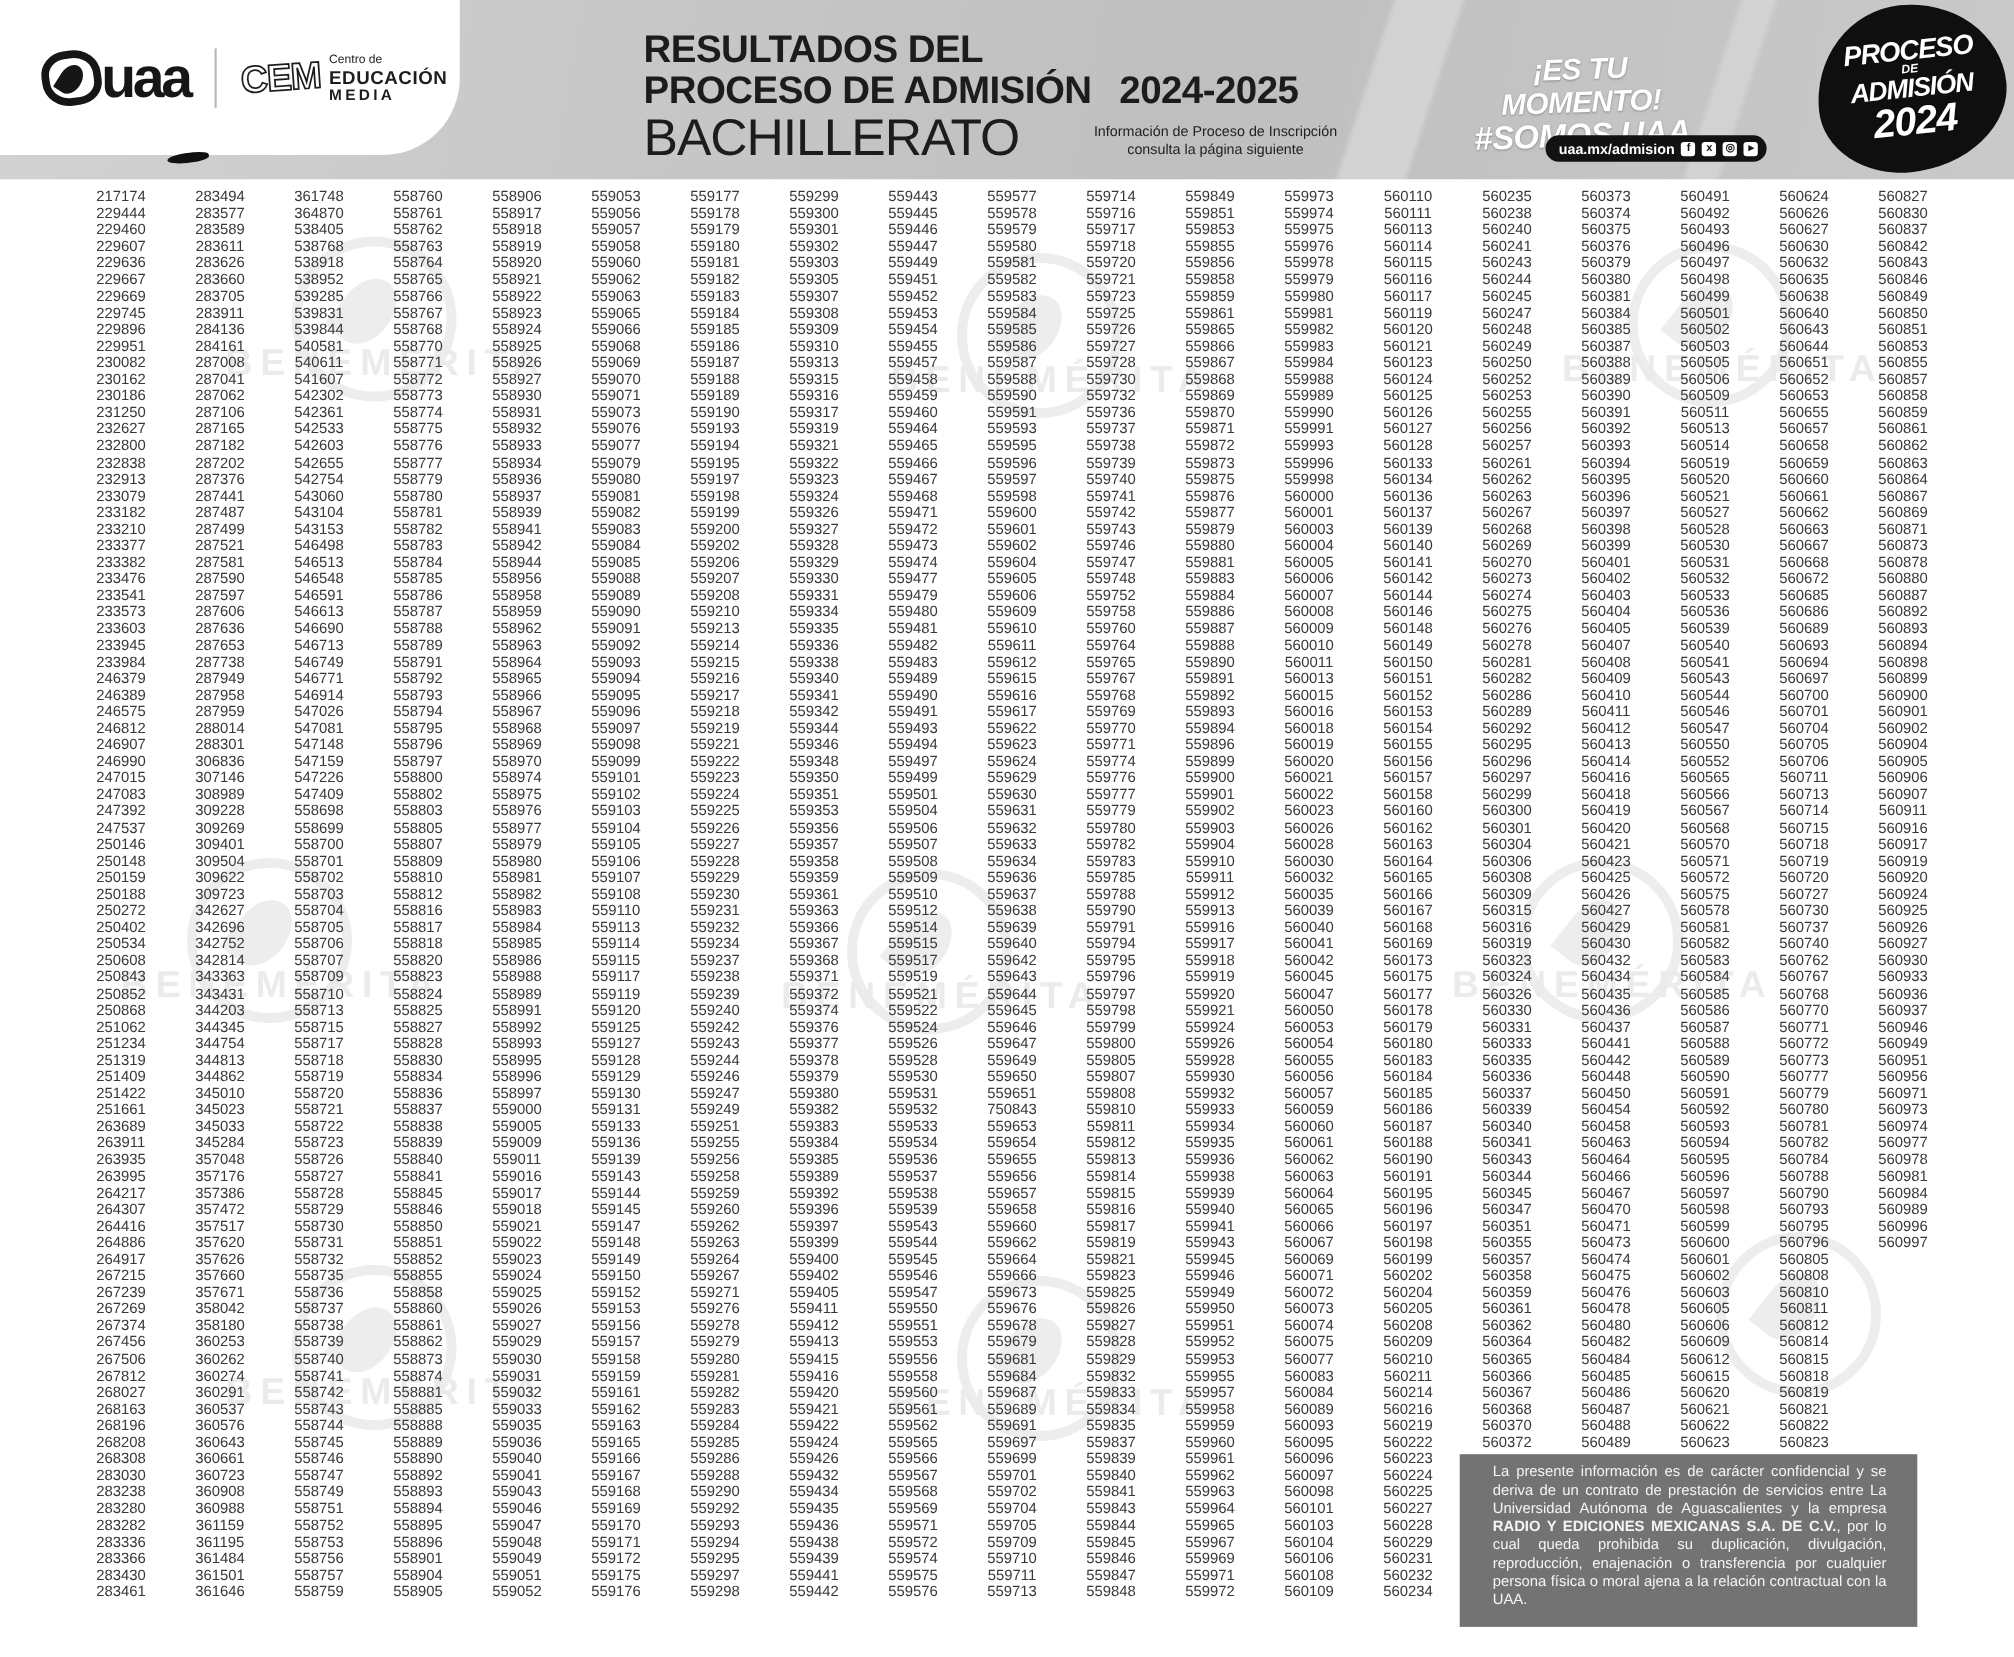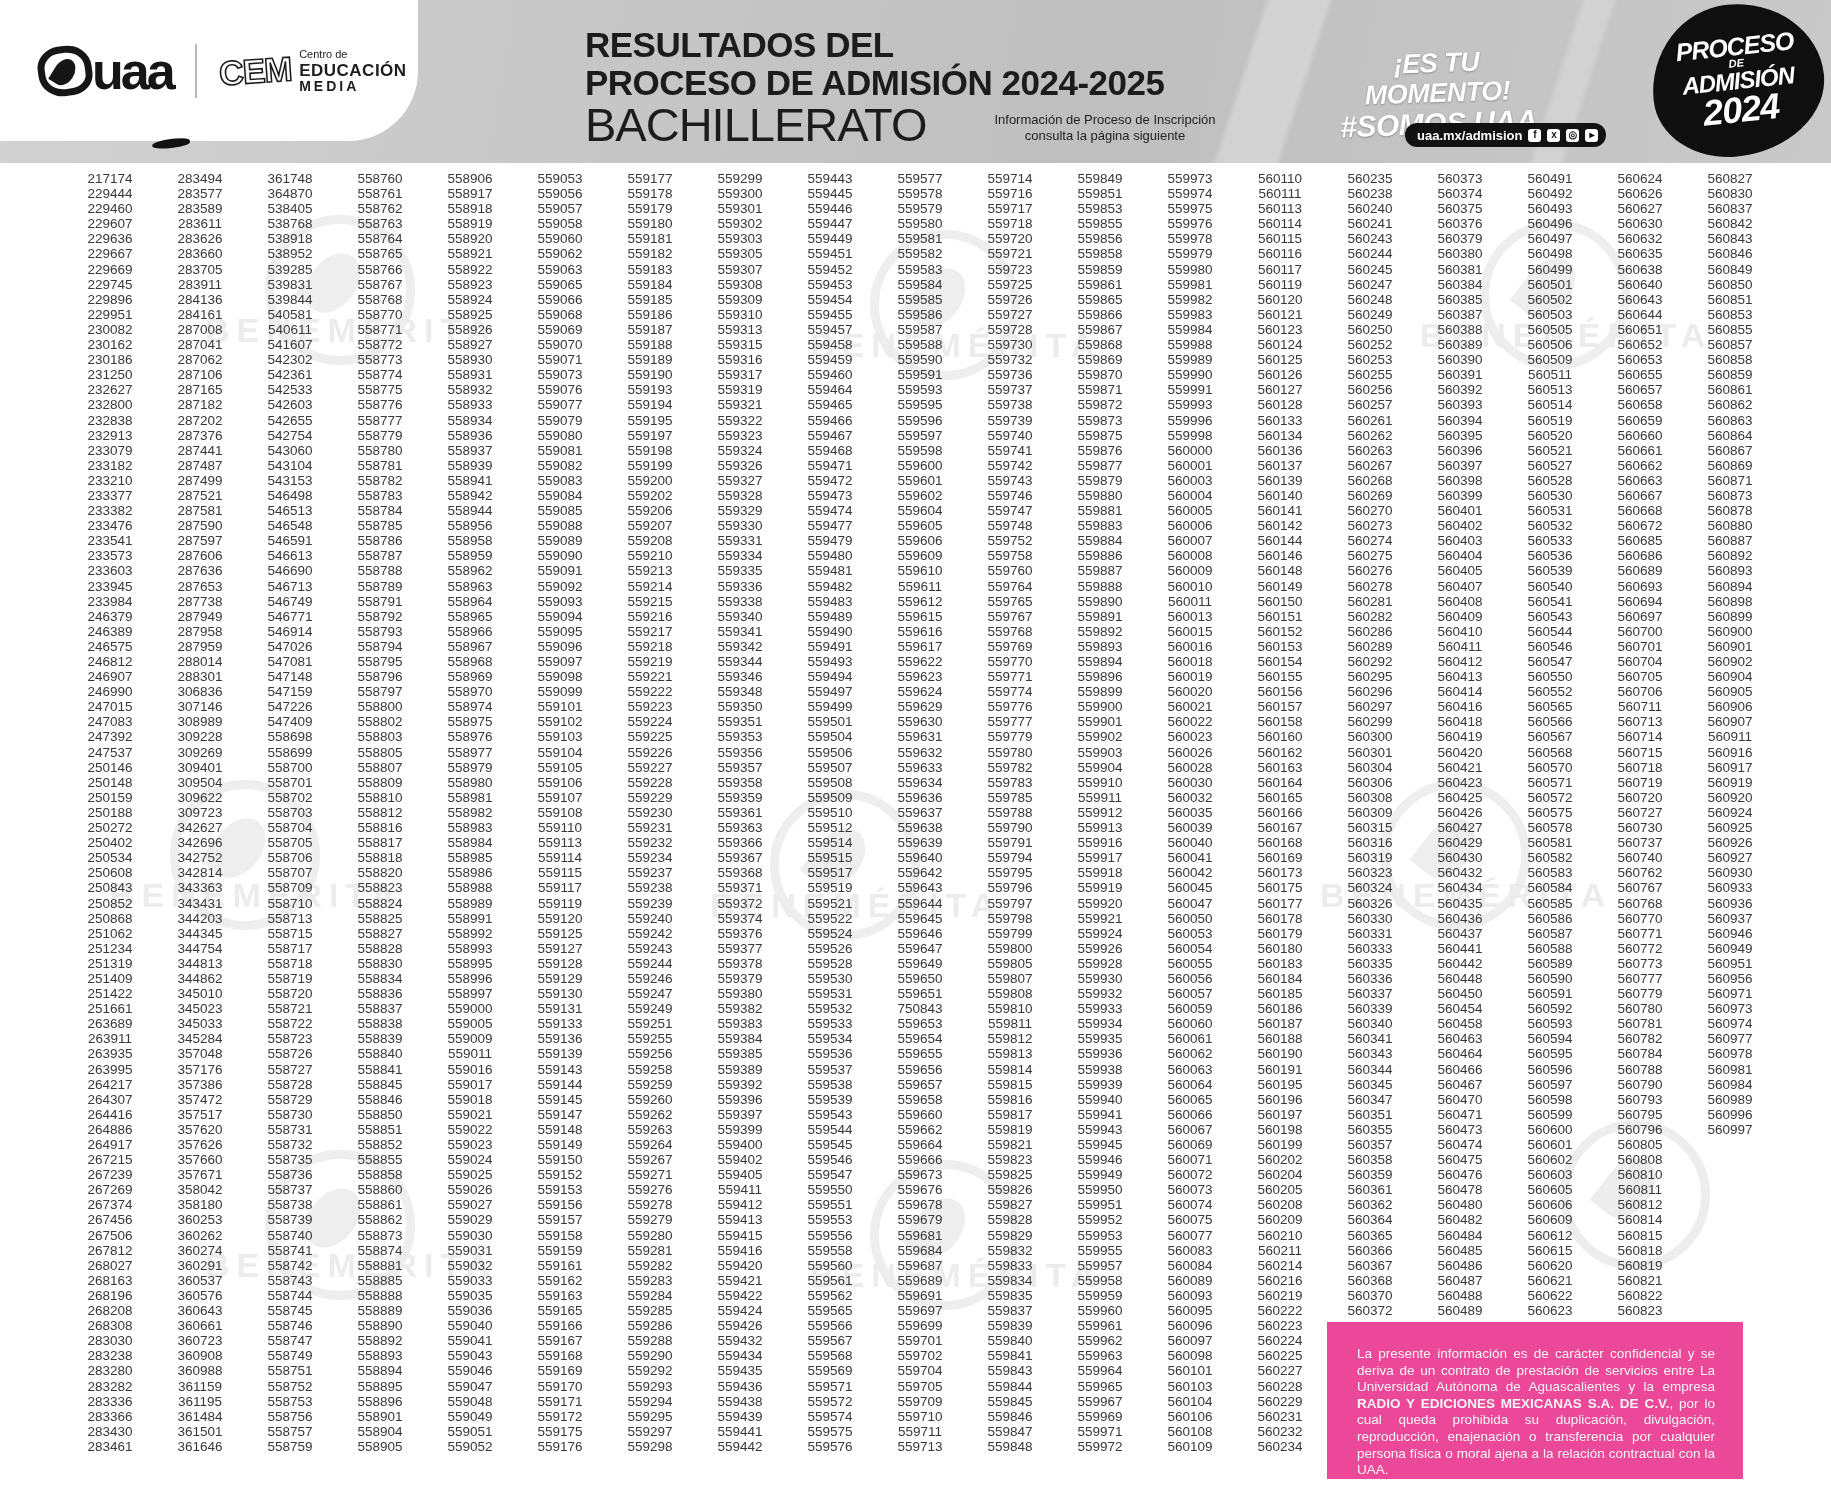--- a/index.html
+++ b/index.html
@@ -29,21 +29,21 @@
   .logo-divider{width:2px;height:54px;background:#b9b9b9;margin:0 22px;}
   .cem-abbr{font-size:34px;font-weight:bold;color:#fff;-webkit-text-stroke:1.6px #1d1d1d;
     letter-spacing:-1px;line-height:30px;transform:rotate(-4deg);}
   .cem-text{margin-left:8px;color:#1d1d1d;line-height:1;}
   .cem-text .t1{font-size:11px;margin-bottom:2px;}
   .cem-text .t2{font-size:17px;font-weight:bold;letter-spacing:.5px;}
   .cem-text .t3{font-size:14px;font-weight:bold;letter-spacing:3px;}
   .title-block{position:absolute;left:585px;top:26px;color:#1c1c1c;}
   .title-l1{font-size:35px;font-weight:800;letter-spacing:-.5px;line-height:38px;}
   .title-l2{font-size:35px;font-weight:800;letter-spacing:-.5px;line-height:38px;}
-  .title-l2 b{font-weight:900;}
+  .title-l2 b{font-weight:900;margin-left:16px;}
   .title-l3{font-size:47px;font-weight:400;letter-spacing:-1px;line-height:46px;}
   .subtitle{position:absolute;left:975px;top:112px;width:260px;text-align:center;
     font-size:13px;color:#222;line-height:16px;}
   .promo{position:absolute;left:1330px;top:48px;width:215px;text-align:center;transform:rotate(-2deg);
     color:#fff;font-weight:900;font-style:italic;
     text-shadow:0 1px 2px rgba(0,0,0,.25), 0 0 1px rgba(0,0,0,.2);}
   .promo-l1{font-size:27px;line-height:30px;letter-spacing:-.5px;}
   .promo-l2{font-size:30px;line-height:32px;letter-spacing:-.5px;}
   .url-pill{position:absolute;left:1405px;top:123px;height:24px;background:#121212;border-radius:13px;
     display:flex;align-items:center;padding:0 8px 0 12px;gap:6px;}
@@ -64,22 +64,22 @@
   .wm-circle:before{content:"";position:absolute;left:36px;top:26px;width:46px;height:66px;
     background:#dcdcdc;border-radius:50% 50% 50% 0;transform:rotate(38deg);}
   .wm-text{position:absolute;top:96px;left:-60px;width:280px;text-align:center;
     font-size:34px;font-weight:bold;letter-spacing:7px;color:#d9d9d9;}
   
   .grid{position:absolute;left:65px;top:171px;display:flex;z-index:2;}
   .rcol{width:90px;display:flex;flex-direction:column;}
   .rnum{font-size:13.5px;line-height:15.1px;color:#383838;text-align:center;
     font-family:"Liberation Sans", sans-serif;}
   
-  .disc{position:absolute;left:1327px;top:1322px;width:416px;height:157px;background:#ec4899;
-    box-sizing:border-box;padding:24px 28px 0 30px;z-index:3;}
+  .disc{position:absolute;left:1327px;top:1322px;width:416px;height:157px;background:#737373;
+    box-sizing:border-box;padding:8px 28px 0 30px;z-index:3;}
   .disc p{margin:0;color:#f4f4f4;font-size:13.5px;line-height:16.6px;text-align:justify;}
   .disc b{font-weight:bold;}
 </style>
 </head>
 <body>
 
 <div class="hdr">
   <div class="hdr-streak s1"></div>
   <div class="hdr-streak s2"></div>
 

